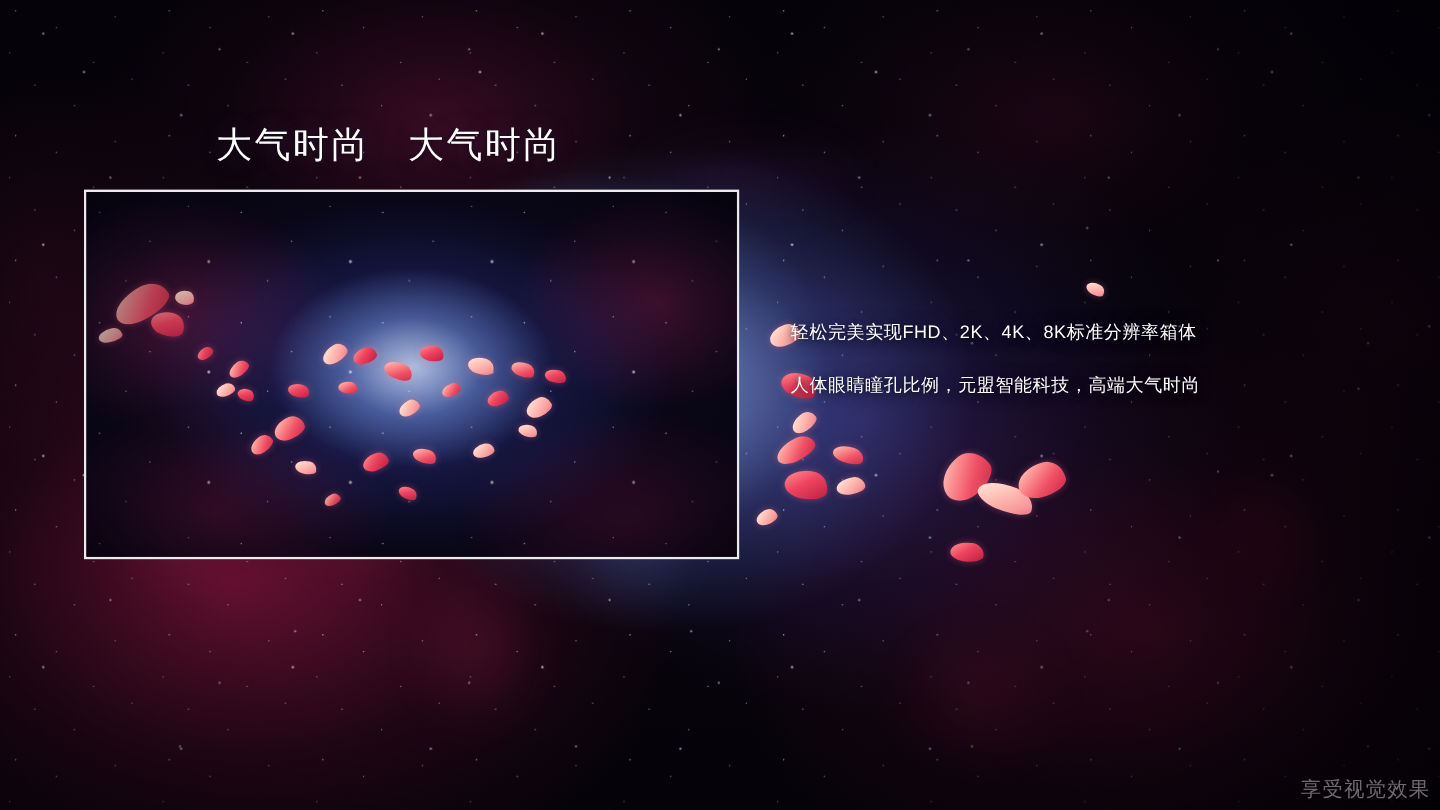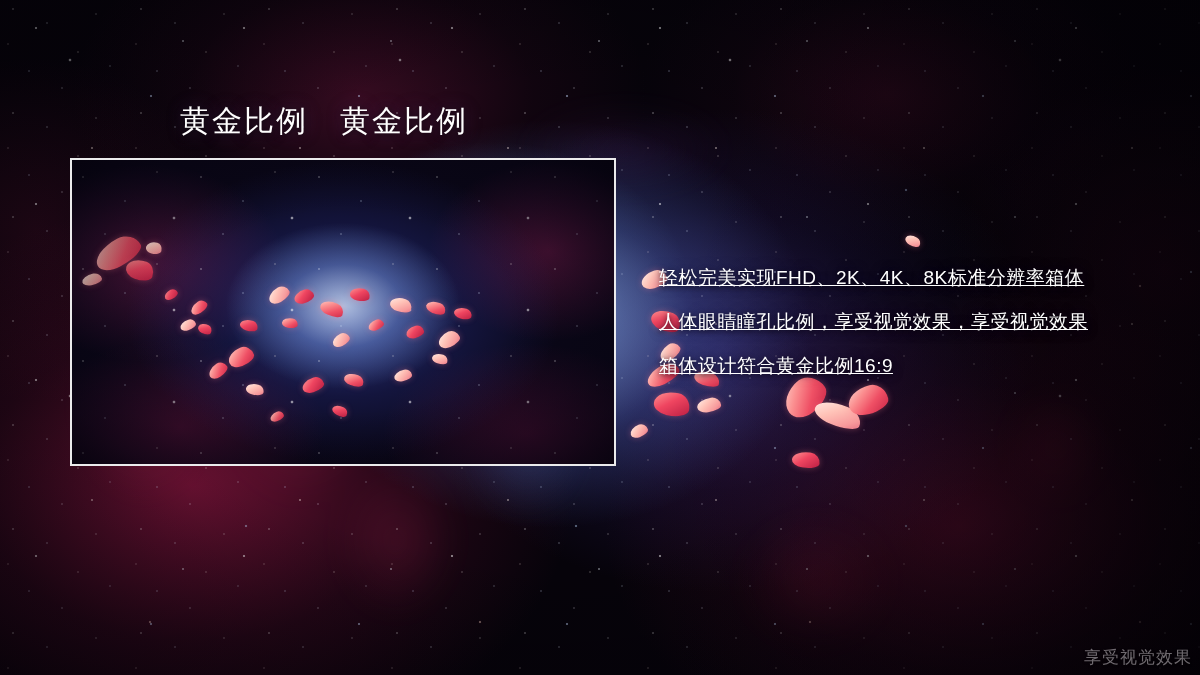--- a/index.html
+++ b/index.html
@@ -120,24 +120,23 @@
   #title {
     position:absolute; left:180px; top:101px;
     font-size:30px; letter-spacing:2px; color:#ffffff;
     text-shadow:0 1px 6px rgba(0,0,0,.65), 0 0 18px rgba(120,80,160,.35);
     white-space:pre;
   }
   #body-text {
     position:absolute; left:659px; top:256px; width:500px;
   }
   #body-text .line {
-    font-size:19px; color:#ffffff; line-height:44px; letter-spacing:.5px;
+    font-size:15px; color:#ffffff; line-height:44px; letter-spacing:.5px;
     text-shadow:0 1px 5px rgba(0,0,0,.70), 0 0 12px rgba(20,10,50,.55);
     white-space:nowrap;
-    text-decoration:underline;
   }
   #watermark {
     position:absolute; right:8px; bottom:6px;
     font-size:17px; letter-spacing:1px;
     color:rgba(176,170,176,.62);
     text-shadow:0 1px 2px rgba(0,0,0,.5);
   }
 </style>
 </head>
 <body>
@@ -207,23 +206,22 @@
         <div class="petal" style="left: 272px; top: 214px; width: 20px; height: 12px; transform: rotate(20deg);"></div>
         <div class="petal pale" style="left: 322px; top: 210px; width: 18px; height: 11px; transform: rotate(-12deg);"></div>
         <div class="petal deep" style="left: 260px; top: 246px; width: 16px; height: 10px; transform: rotate(28deg);"></div>
         <div class="petal" style="left: 198px; top: 252px; width: 14px; height: 9px; transform: rotate(-22deg);"></div>
         <div class="petal pale" style="left: 360px; top: 194px; width: 16px; height: 10px; transform: rotate(18deg);"></div>
         <div class="petal deep" style="left: 92px; top: 130px; width: 14px; height: 9px; transform: rotate(-28deg);"></div>
       </div>
     <div id="panel-vignette"></div>
   </div>
 
-  <div id="title">黄金比例　黄金比例</div>
+  <div id="title">大气时尚　大气时尚</div>
 
   <div id="body-text">
     <div class="line">轻松完美实现FHD、2K、4K、8K标准分辨率箱体</div>
-    <div class="line">人体眼睛瞳孔比例，享受视觉效果，享受视觉效果</div>
-    <div class="line">箱体设计符合黄金比例16:9</div>
+    <div class="line">人体眼睛瞳孔比例，元盟智能科技，高端大气时尚</div>
   </div>
 
   <div id="watermark">享受视觉效果</div>
 
 </div>
 
 </body></html>

